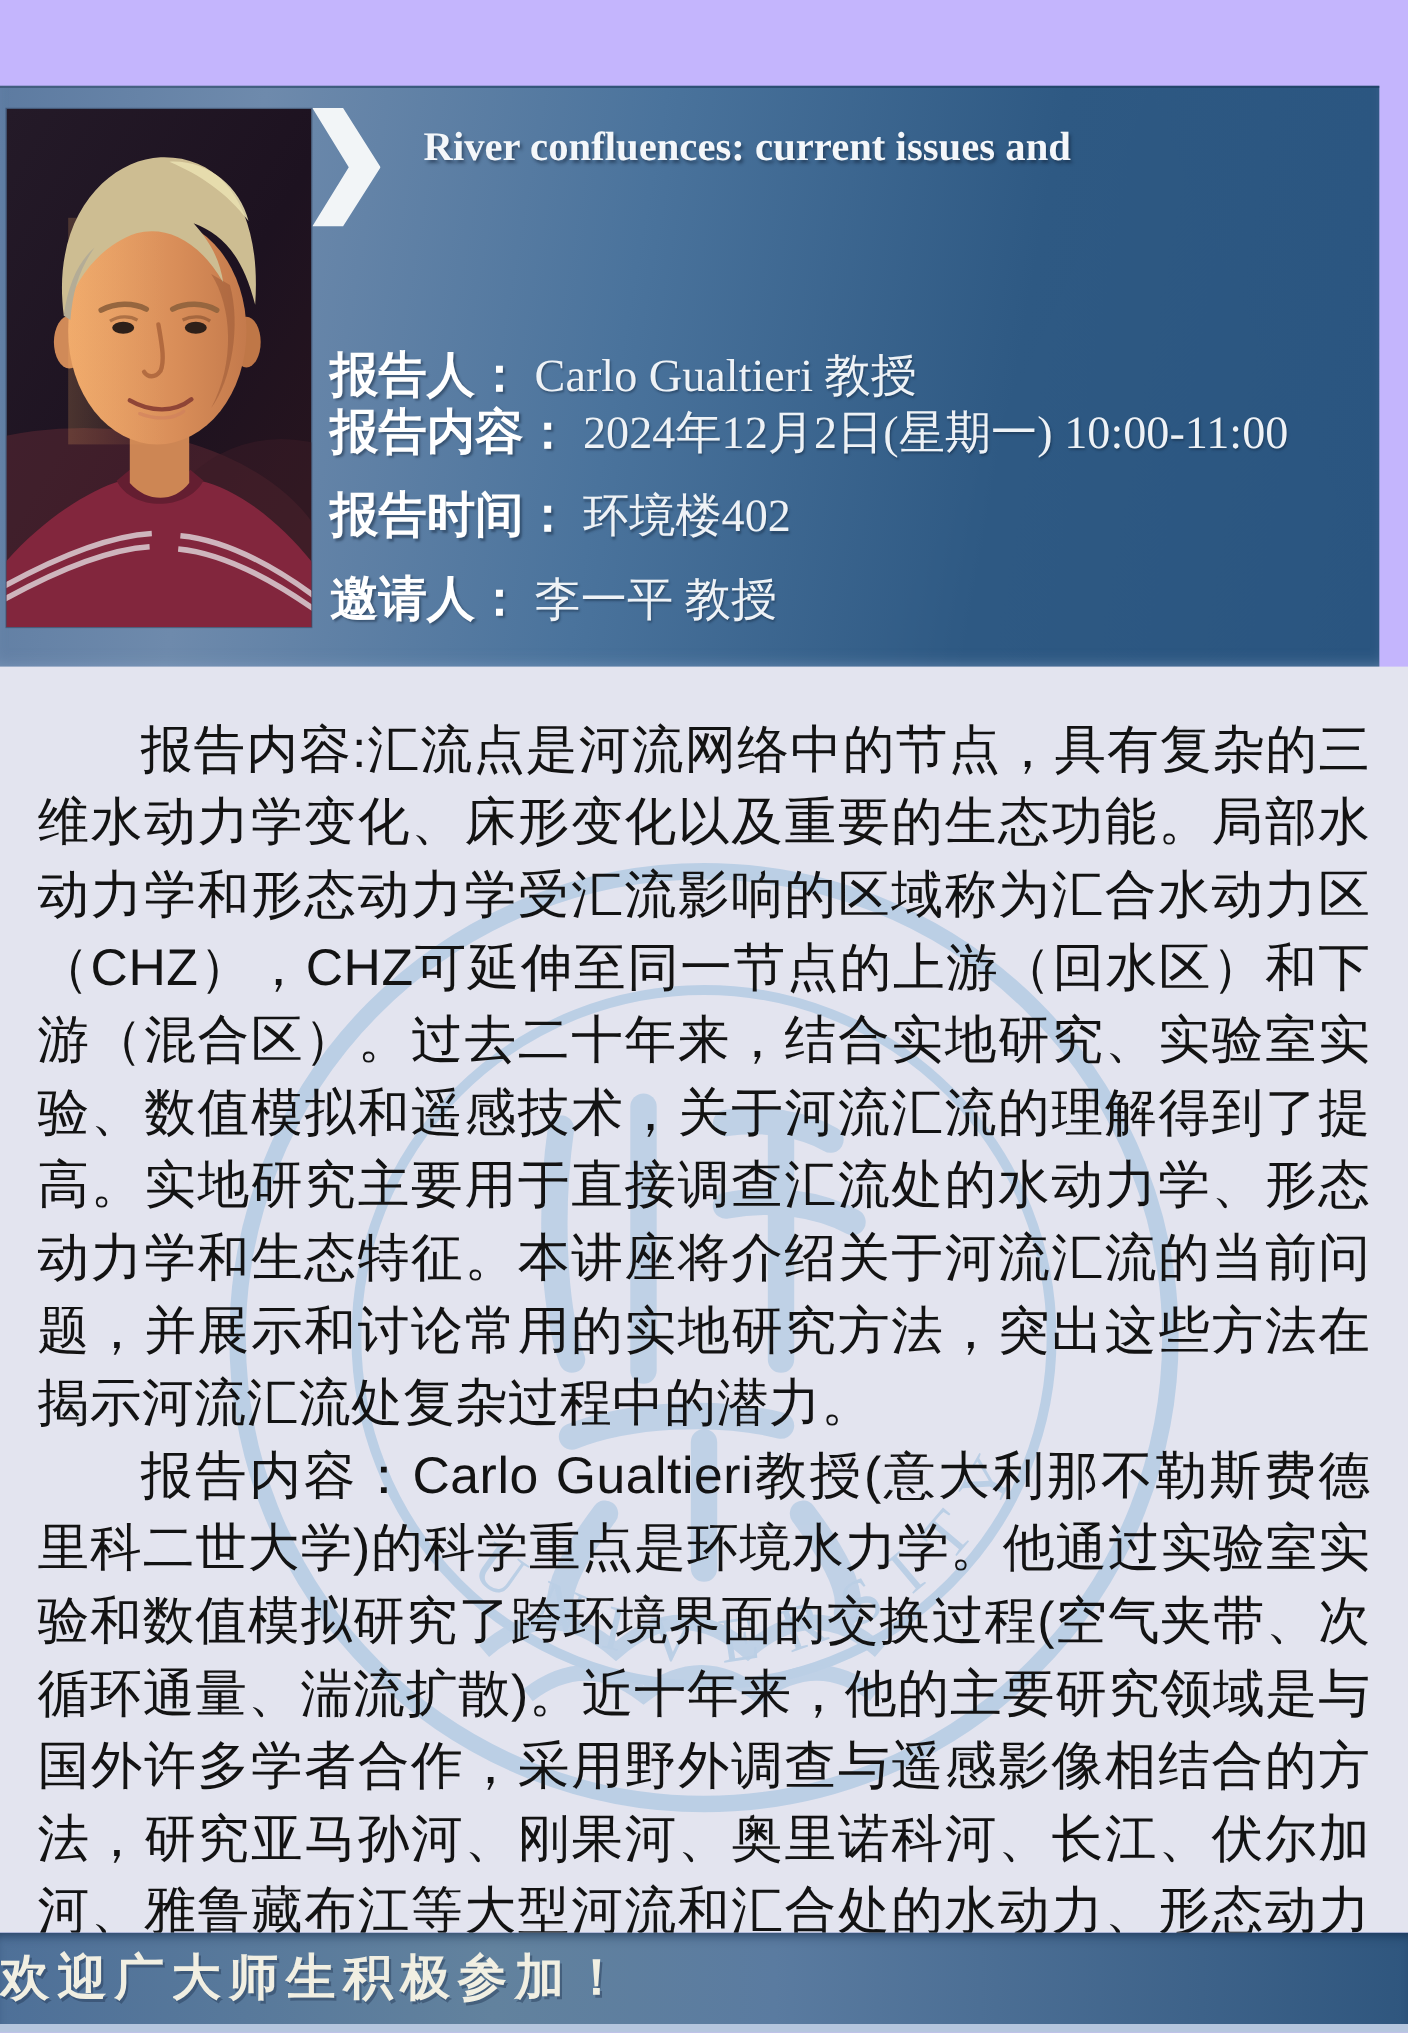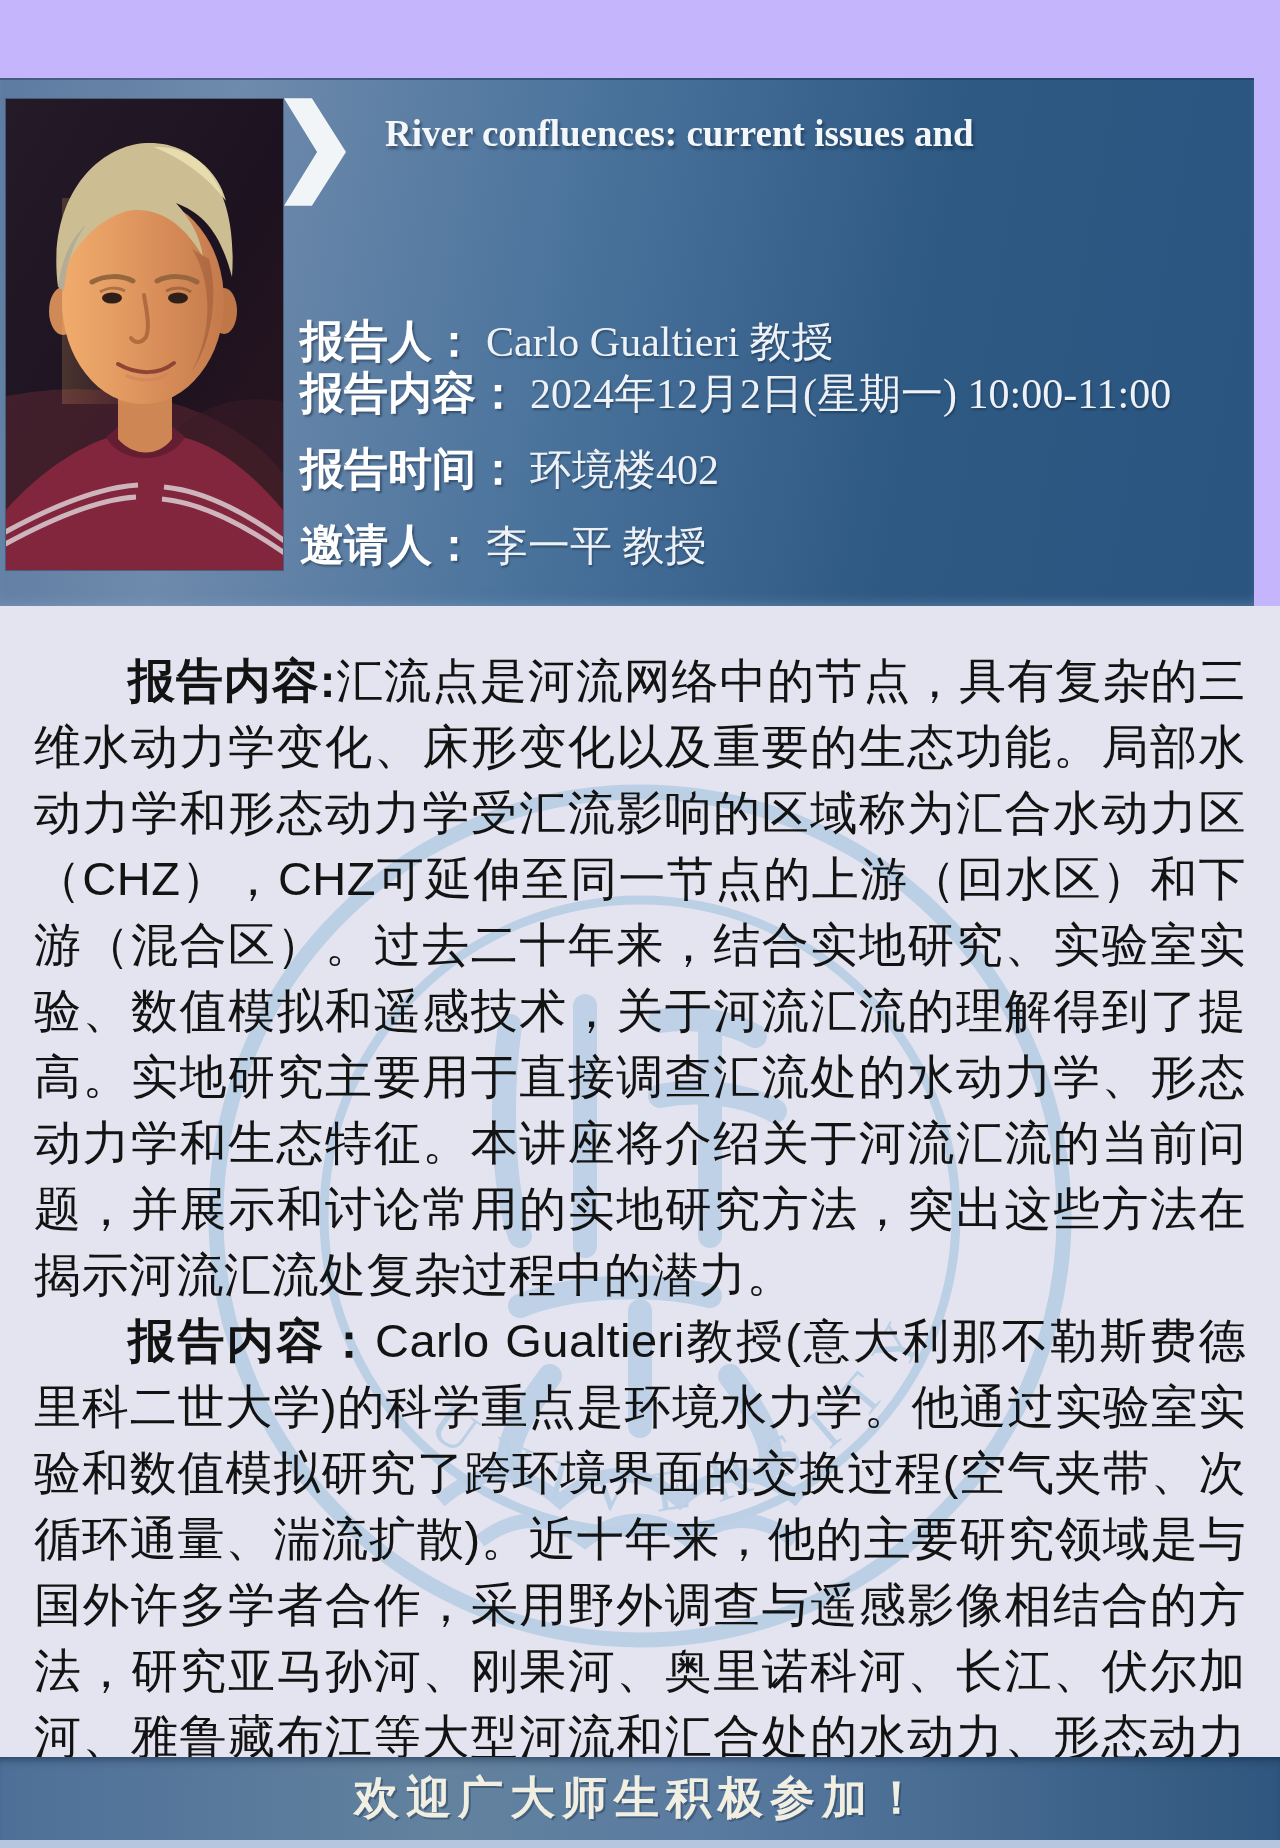--- a/index.html
+++ b/index.html
@@ -46,27 +46,27 @@
     position:absolute; left:0; top:606px; width:1280px; height:1151px;
     background:#e3e4ef; overflow:hidden;
   }
   .watermark{position:absolute; left:190px; top:160px; width:900px; height:900px; opacity:.55;}
   .body-text{position:relative; padding:42px 34px 0 34px;}
   .body-text p{
     margin:0; text-indent:2em; text-align:justify;
     font:47px/66px "Liberation Sans", sans-serif;
     color:#131313; letter-spacing:.5px;
   }
-  .para-label{font-weight:bold;}
+  .para-label{font-weight:normal;}
   
   .footer-band{
     position:absolute; left:0; top:1757px; width:1280px; height:83px;
     background:linear-gradient(to right,#4e7098 0%,#62829e 35%,#5a7ba0 55%,#2f567e 100%);
     box-shadow:inset 0 8px 10px -6px rgba(10,30,60,.6);
-    display:flex; align-items:center; justify-content:center;
+    display:flex; align-items:center; 
   }
   .footer-msg{
     font:bold 45px/1 "Liberation Serif", serif;
     color:#f1efe2; letter-spacing:7px;
     text-shadow:2px 2px 0 rgba(35,55,85,.45);
   }
   .footer-base{
     position:absolute; left:0; top:1840px; width:1280px; height:8px;
     background:#b5c6de;
   }

